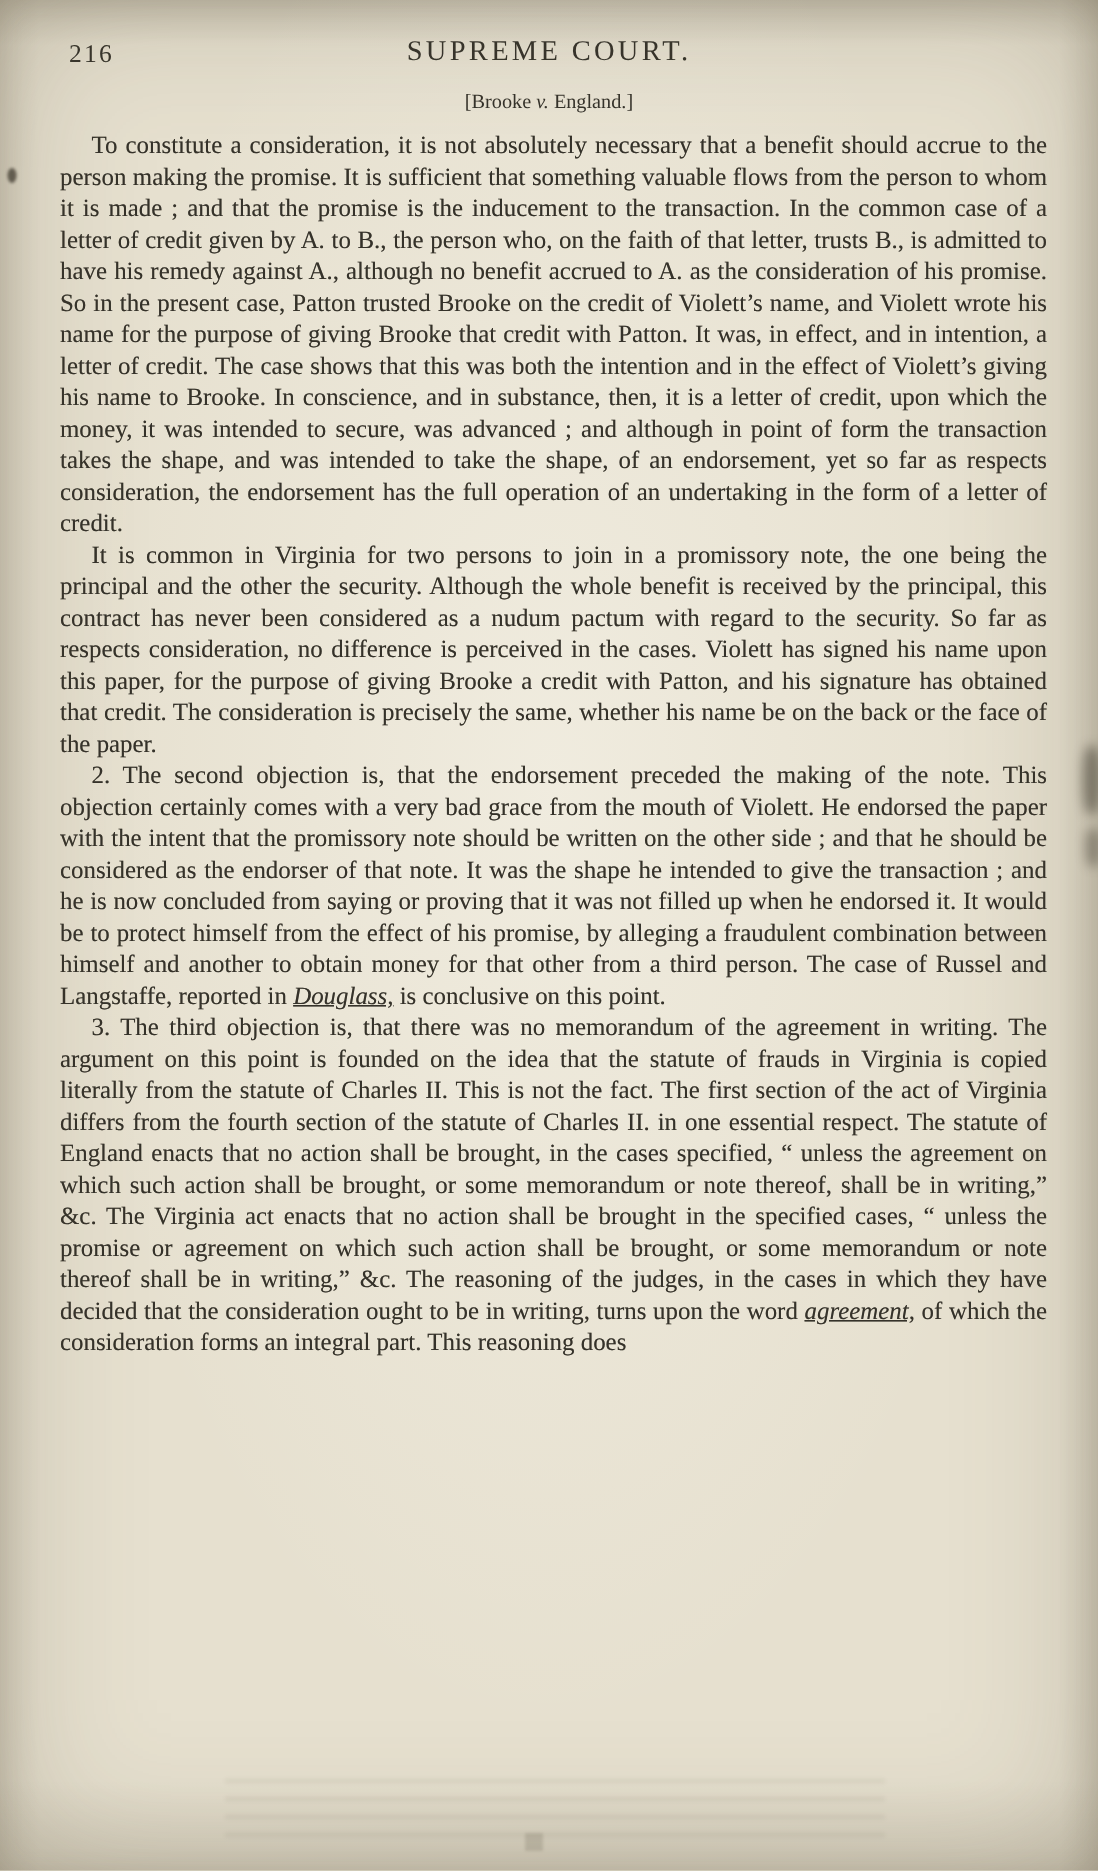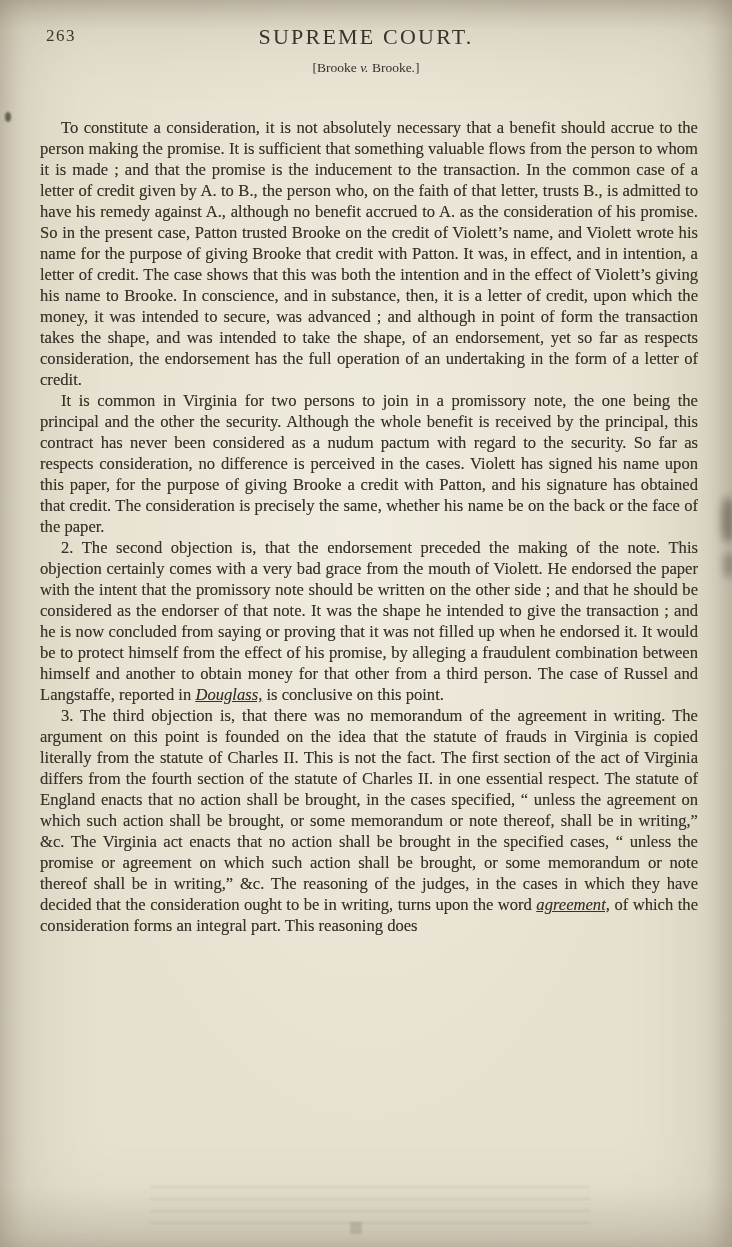--- a/index.html
+++ b/index.html
@@ -22,31 +22,30 @@
   .paper-vignette {
     position: absolute; inset: 0; pointer-events: none;
     box-shadow: inset 0 0 95px rgba(96,86,62,0.30), inset 0 0 16px rgba(96,86,62,0.12);
   }
   .page-number {
     position: absolute; top: 26px; left: 46px;
     font-size: 17px; letter-spacing: 1.5px;
   }
   .page-header {
     position: absolute; top: 24px; left: 0; right: 0;
-    text-align: center; font-size: 22px; letter-spacing: 2.2px;
+    text-align: center; font-size: 19px; letter-spacing: 2.2px;
   }
   .running-head {
     position: absolute; top: 60px; left: 0; right: 0;
     text-align: center; font-size: 13.5px;
   }
   .body-text {
     position: absolute; top: 86px; left: 40px; width: 658px;
     text-align: justify; font-size: 16.6px; line-height: 21px;
     text-shadow: 0 0 0.4px rgba(44,40,30,0.45);
-    margin-top: 31px;
   }
   .body-text p { margin: 0; text-indent: 21px; }
   .body-text i { font-style: italic; text-decoration: underline; }
 
   
   .speck-left {
     position: absolute; left: 5px; top: 112px; width: 6px; height: 10px;
     background: #474238; border-radius: 50%; filter: blur(1px); opacity: .8;
   }
   .smudge-right-1 {
@@ -65,25 +64,25 @@
   .mark-bottom {
     position: absolute; left: 350px; top: 1222px; width: 12px; height: 12px;
     opacity: .18; background: #55503f; filter: blur(1px);
   }
 </style>
 </head>
 <body>
 
 <div>
 
-  <div class="page-number">263</div>
+  <div class="page-number">216</div>
 
   <div class="page-header">SUPREME COURT.</div>
 
-  <div class="running-head"><span>[Brooke </span><i>v.</i><span> Brooke.]</span></div>
+  <div class="running-head"><span>[Brooke </span><i>v.</i><span> England.]</span></div>
 
   <div class="body-text">
 
     <p><span>To constitute a consideration, it is not absolutely necessary that a benefit should accrue to the person making the promise. It is sufficient that something valuable flows from the person to whom it is made ; and that the promise is the inducement to the transaction. In the common case of a letter of credit given by A. to B., the person who, on the faith of that letter, trusts B., is admitted to have his remedy against A., although no benefit accrued to A. as the consideration of his promise. So in the present case, Patton trusted Brooke on the credit of Violett’s name, and Violett wrote his name for the purpose of giving Brooke that credit with Patton. It was, in effect, and in intention, a letter of credit. The case shows that this was both the intention and in the effect of Violett’s giving his name to Brooke. In conscience, and in substance, then, it is a letter of credit, upon which the money, it was intended to secure, was advanced ; and although in point of form the transaction takes the shape, and was intended to take the shape, of an endorsement, yet so far as respects consideration, the endorsement has the full operation of an undertaking in the form of a letter of credit.</span></p>
 
     <p><span>It is common in Virginia for two persons to join in a promissory note, the one being the principal and the other the security. Although the whole benefit is received by the principal, this contract has never been considered as a nudum pactum with regard to the security. So far as respects consideration, no difference is perceived in the cases. Violett has signed his name upon this paper, for the purpose of giving Brooke a credit with Patton, and his signature has obtained that credit. The consideration is precisely the same, whether his name be on the back or the face of the paper.</span></p>
 
     <p><span>2. The second objection is, that the endorsement preceded the making of the note. This objection certainly comes with a very bad grace from the mouth of Violett. He endorsed the paper with the intent that the promissory note should be written on the other side ; and that he should be considered as the endorser of that note. It was the shape he intended to give the transaction ; and he is now concluded from saying or proving that it was not filled up when he endorsed it. It would be to protect himself from the effect of his promise, by alleging a fraudulent combination between himself and another to obtain money for that other from a third person. The case of Russel and Langstaffe, reported in </span><i>Douglass,</i><span> is conclusive on this point.</span></p>
 
     <p><span>3. The third objection is, that there was no memorandum of the agreement in writing. The argument on this point is founded on the idea that the statute of frauds in Virginia is copied literally from the statute of Charles II. This is not the fact. The first section of the act of Virginia differs from the fourth section of the statute of Charles II. in one essential respect. The statute of England enacts that no action shall be brought, in the cases specified, “ unless the agreement on which such action shall be brought, or some memorandum or note thereof, shall be in writing,” &amp;c. The Virginia act enacts that no action shall be brought in the specified cases, “ unless the promise or agreement on which such action shall be brought, or some memorandum or note thereof shall be in writing,” &amp;c. The reasoning of the judges, in the cases in which they have decided that the consideration ought to be in writing, turns upon the word </span><i>agreement,</i><span> of which the consideration forms an integral part. This reasoning does</span></p>

